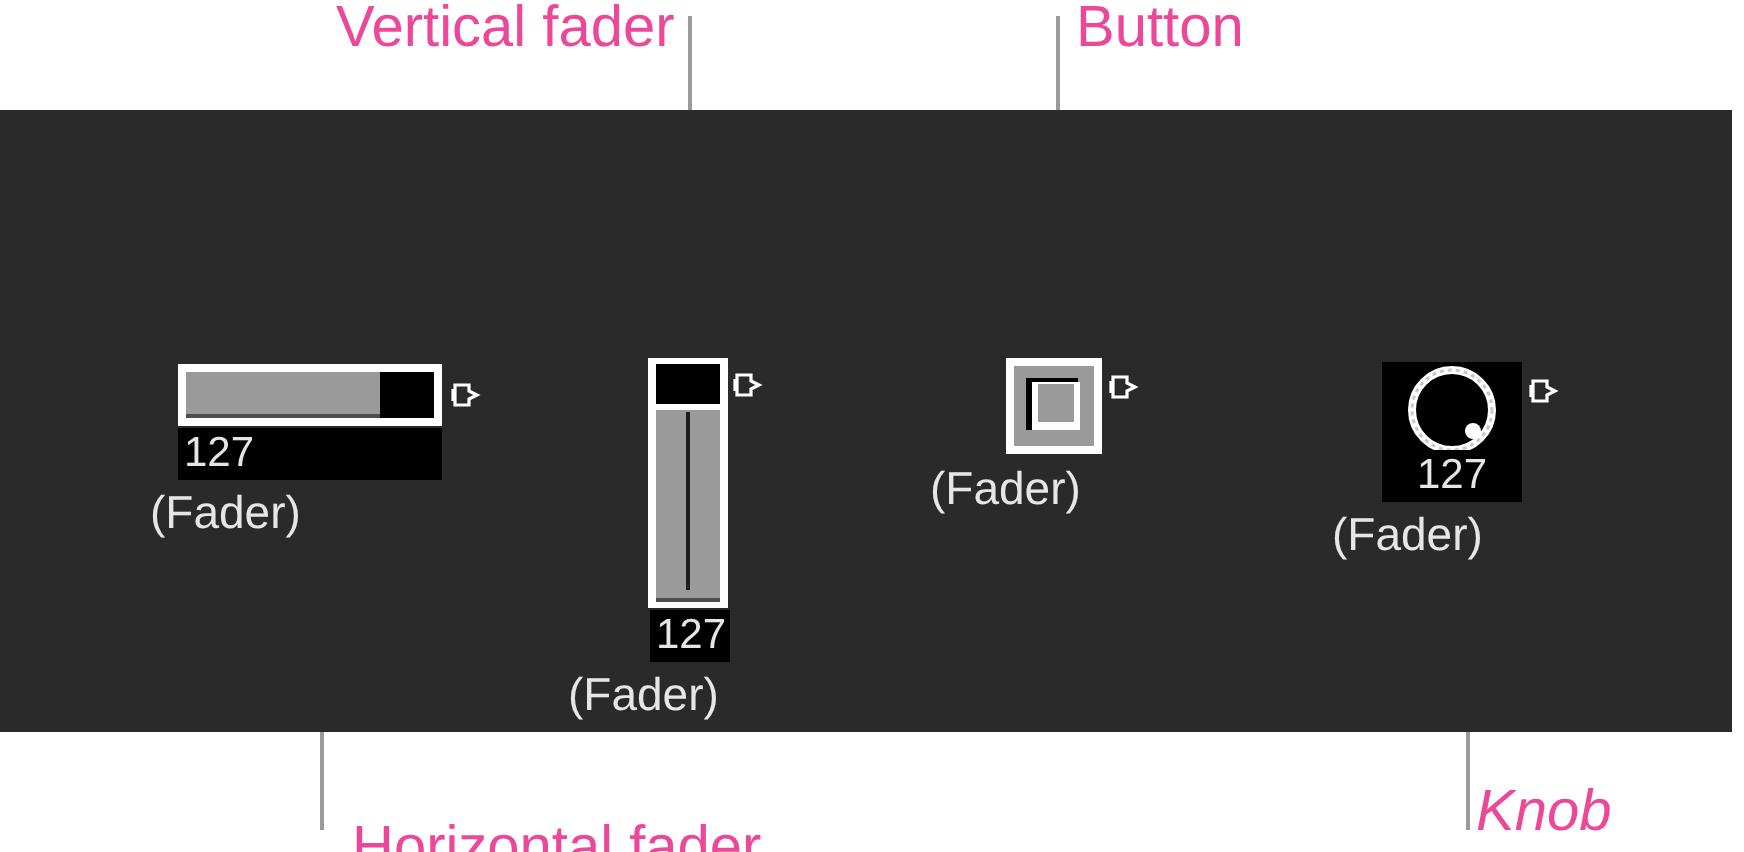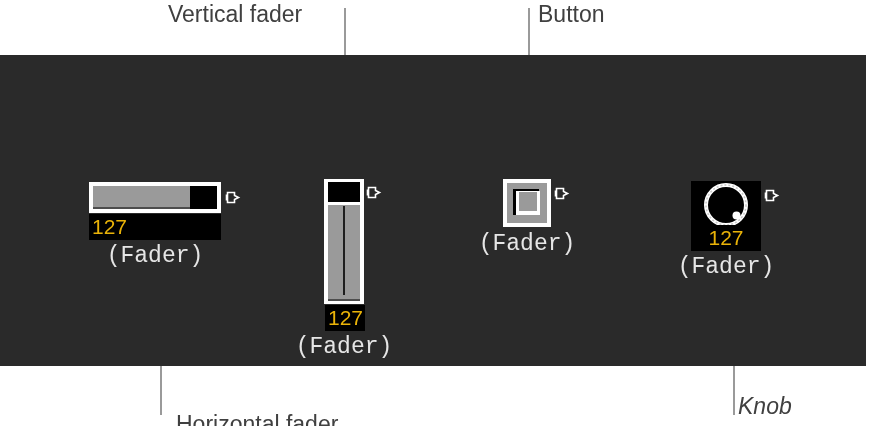--- a/index.html
+++ b/index.html
@@ -12,22 +12,22 @@
     height: 426px;
     position: relative;
     overflow: hidden;
     font-family: "Liberation Sans", sans-serif;
     -webkit-font-smoothing: antialiased;
   }
 
   
   .callout {
     position: absolute;
-    color: #404040;
-    font-size: 23px;
+    color: #ec4899;
+    font-size: 29px;
     line-height: 28px;
     white-space: nowrap;
     font-family: "Liberation Sans", sans-serif;
   }
   #callout-vertical-fader { left: 168px; top: 0px; }
   #callout-button        { left: 538px; top: 0px; }
   #callout-horizontal-fader { left: 176px; top: 392px; margin-top: 18px; }
   #callout-knob          { left: 738px; top: 392px; font-style: italic; }
 
   
@@ -49,36 +49,36 @@
     width: 866px;
     height: 311px;
     background: #2a2a2a;
   }
 
   
   .widget { position: absolute; }
 
   .value-box {
     background: #000000;
-    color: #eab308;
+    color: #e5e5e5;
     font-size: 21px;
     line-height: 26px;
     font-family: "Liberation Sans", sans-serif;
     padding: 0 3px;
     box-sizing: border-box;
     letter-spacing: 0px;
   }
 
   .fader-caption {
     color: #e6e6e6;
     font-size: 23px;
     line-height: 28px;
-    text-align: center;
+    text-align: left;
     white-space: nowrap;
-    font-family: Liberation Mono, monospace;
+    font-family: Liberation Sans, sans-serif;
   }
 
   
   .arrow-glyph {
     position: absolute;
     width: 17px;
     height: 17px;
   }
 
   

